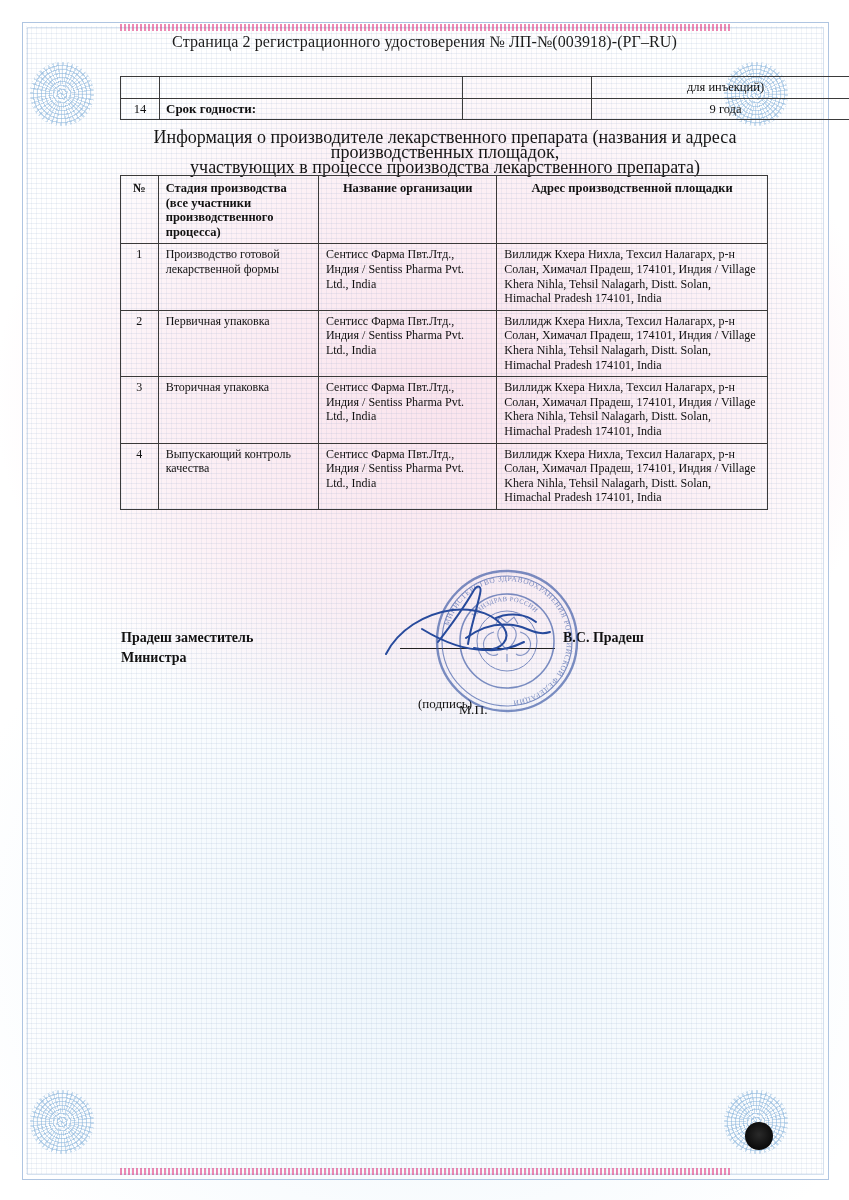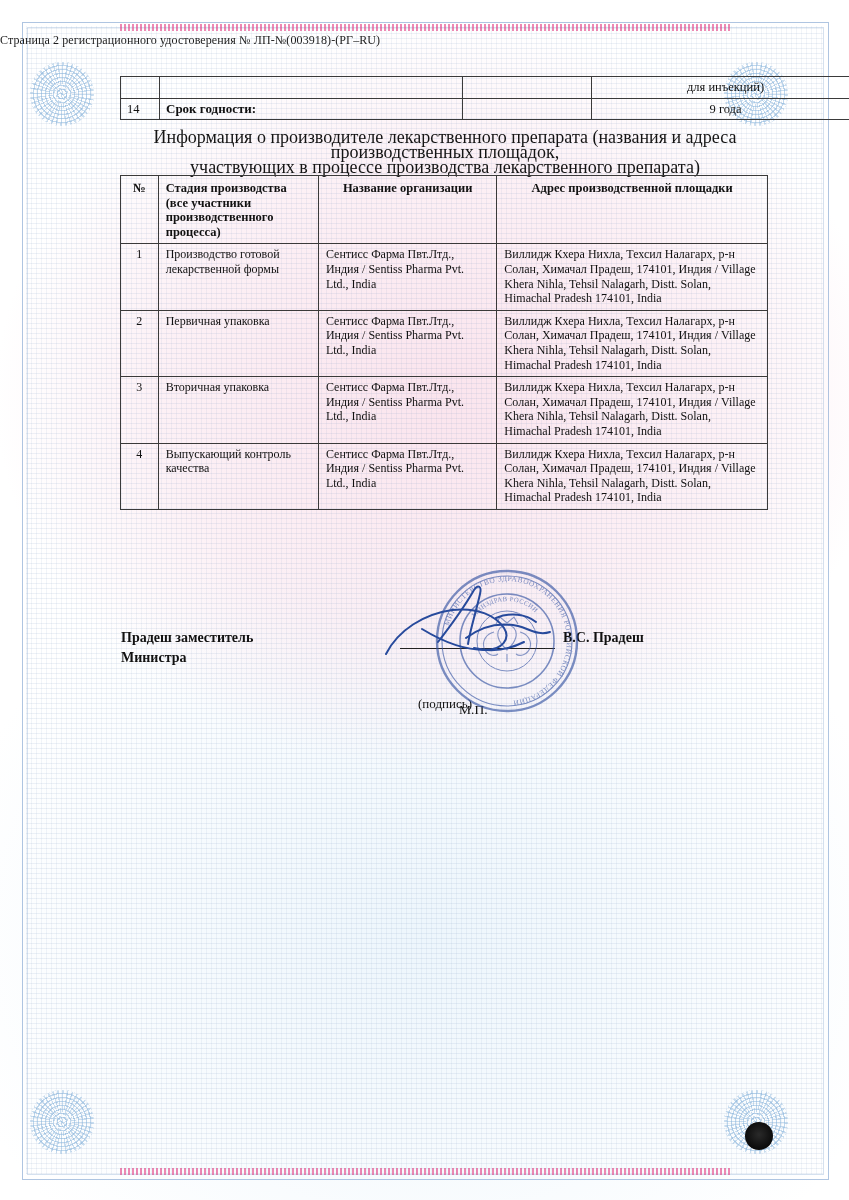--- a/index.html
+++ b/index.html
@@ -77,42 +77,42 @@
     position: absolute;
     left: 0; top: 0;
     width: 849px; height: 1200px;
     z-index: 5;
   }
 
   .page-header {
     position: absolute;
     left: 0; top: 33px;
     width: 849px;
-    text-align: left;
-    font-size: 12px;
+    text-align: center;
+    font-size: 16px;
     color: #1b1b1b;
     letter-spacing: .1px;
   }
 
   
   .top-table {
     position: absolute;
     left: 120px; top: 76px;
     width: 740px;
     border-collapse: collapse;
     font-size: 12.5px;
     color: #111;
   }
   .top-table td {
     border: 1px solid #3a3a3a;
     padding: 2px 6px;
     vertical-align: middle;
     background: rgba(255,255,255,0.0);
   }
-  .tt-num { width: 26px; }
+  .tt-num { width: 26px; text-align: center; }
   .tt-label { width: 290px; font-weight: bold; font-size: 13px; }
   .tt-mid { width: 116px; }
   .tt-val { text-align: center; }
   .tt-top-empty td { height: 17px; }
 
   .info-note {
     position: absolute;
     left: 120px; top: 130px;
     width: 650px;
     text-align: center;

